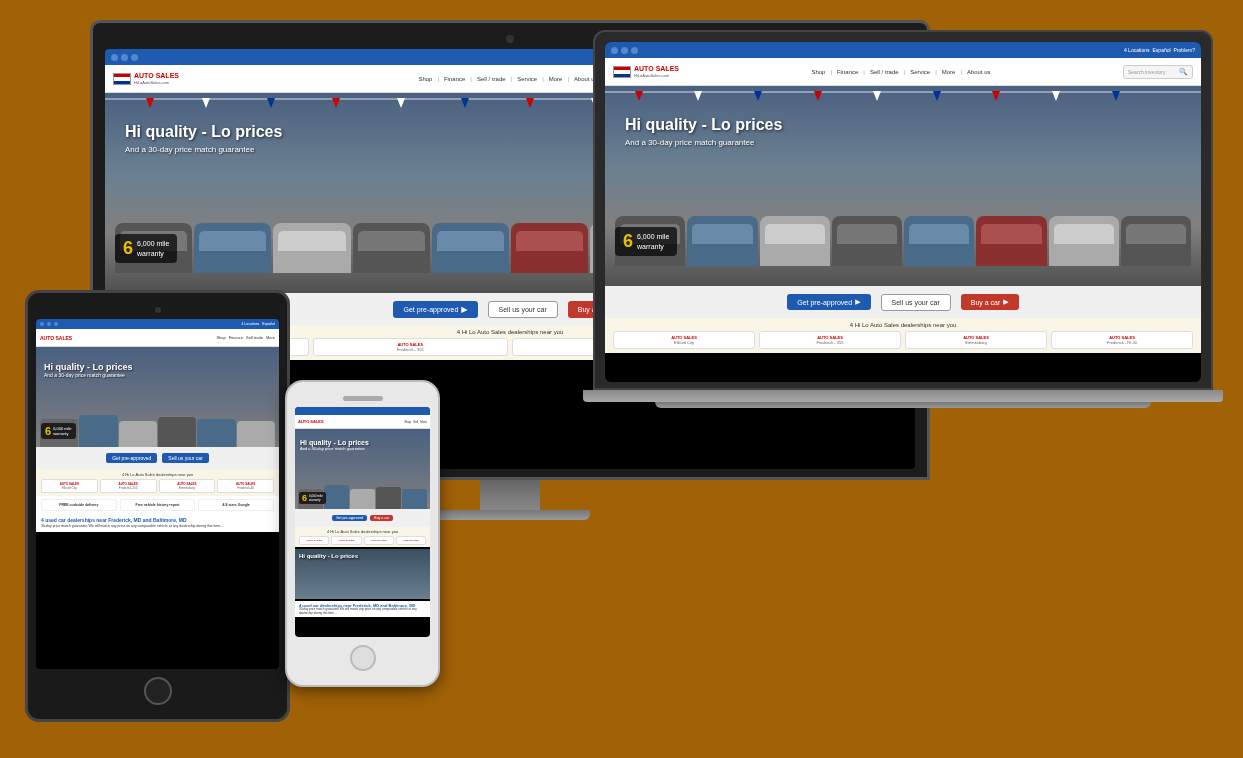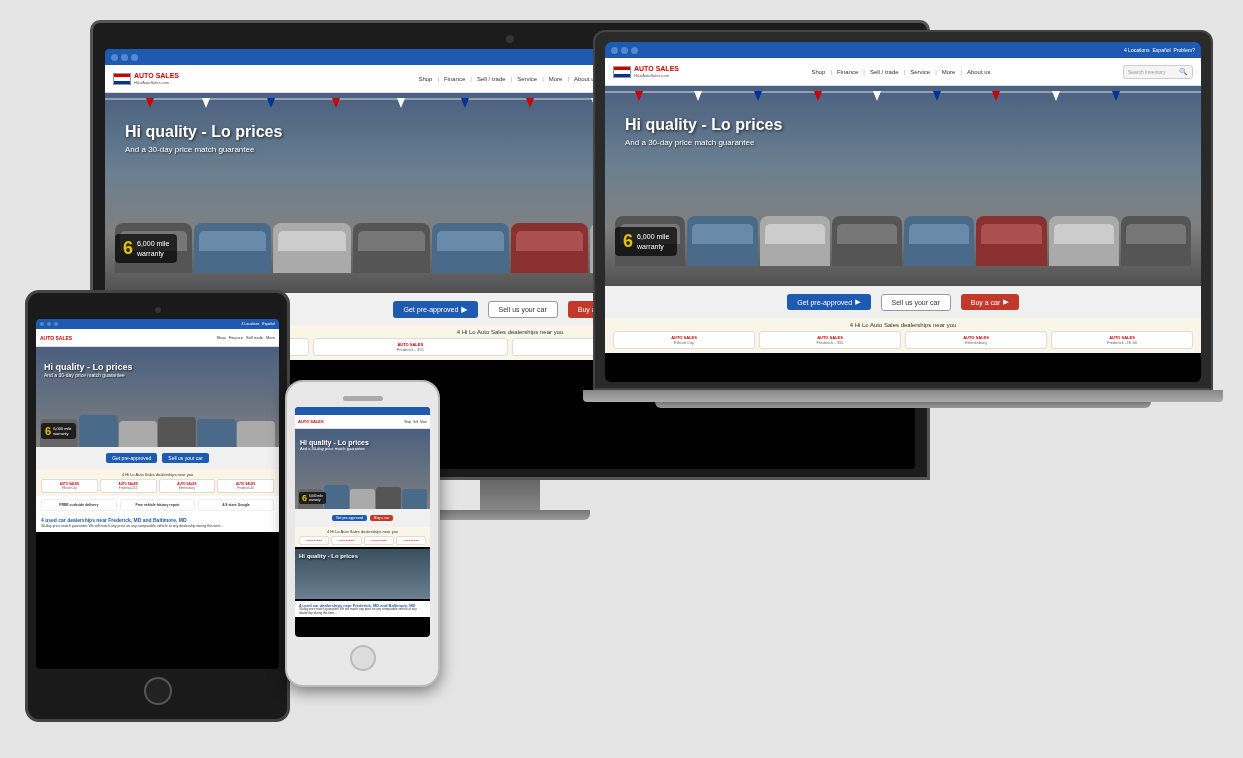--- a/index.html
+++ b/index.html
@@ -11,21 +11,21 @@
       align-items: center;
       justify-content: center;
       font-family: Arial, sans-serif;
       overflow: hidden;
     }
 
     .scene {
       position: relative;
       width: 1243px;
       height: 758px;
-      background: #e5e5e5;
+      background: #a16207;
     }
 
     
     .laptop {
       position: absolute;
       right: 30px;
       top: 30px;
       width: 620px;
     }
     .laptop-body {

